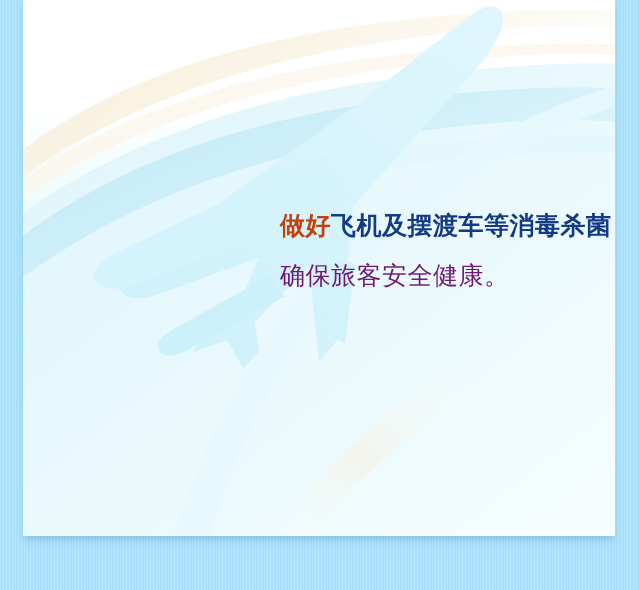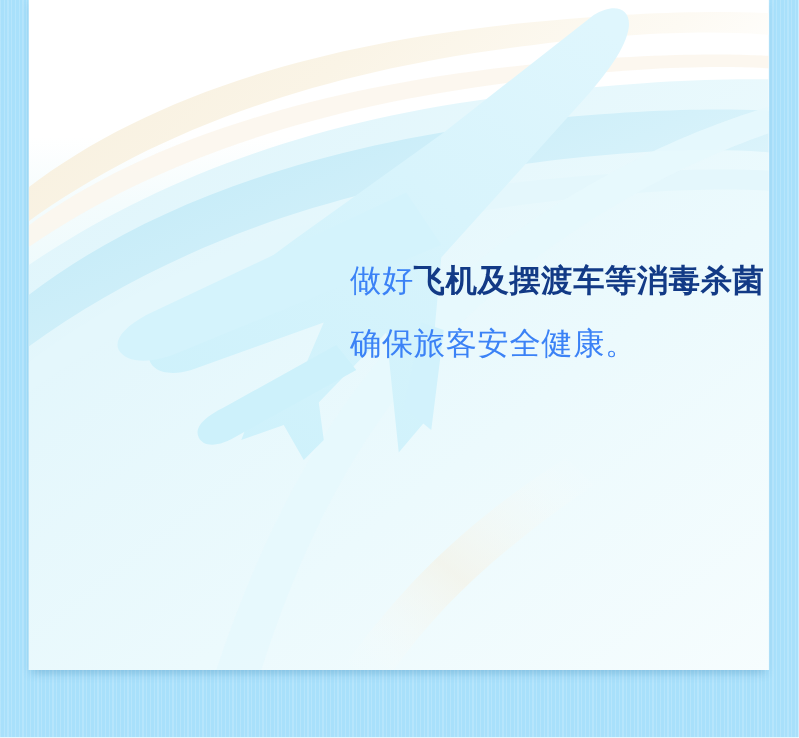--- a/index.html
+++ b/index.html
@@ -74,33 +74,33 @@
     width: 340px;
   }
   .line1 {
     font-size: 25px;
     line-height: 34px;
     letter-spacing: 0.5px;
     white-space: nowrap;
     margin: 0;
   }
   .line1 .lead {
-    color: #3b82f6;
-    font-weight: 400;
+    color: #c2410c;
+    font-weight: 700;
   }
   .line1 .strong {
     color: #123a86;
     font-weight: 700;
   }
   .line2 {
     margin: 17px 0 16px 0;
     font-size: 25px;
     line-height: 32px;
     letter-spacing: 0.5px;
-    color: #3b82f6;
+    color: #701a75;
     font-weight: 400;
     white-space: nowrap;
   }
 </style>
 </head>
 <body>
 
 <div class="poster">
 
   <div class="poster-frame-texture"></div>

